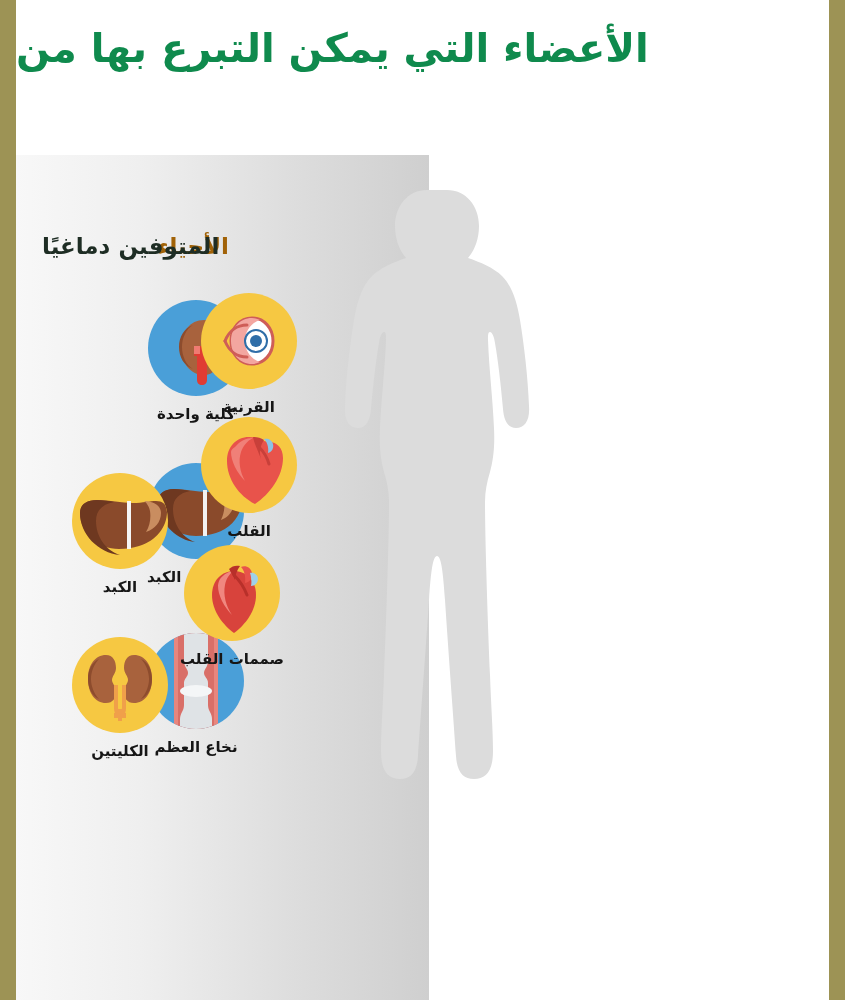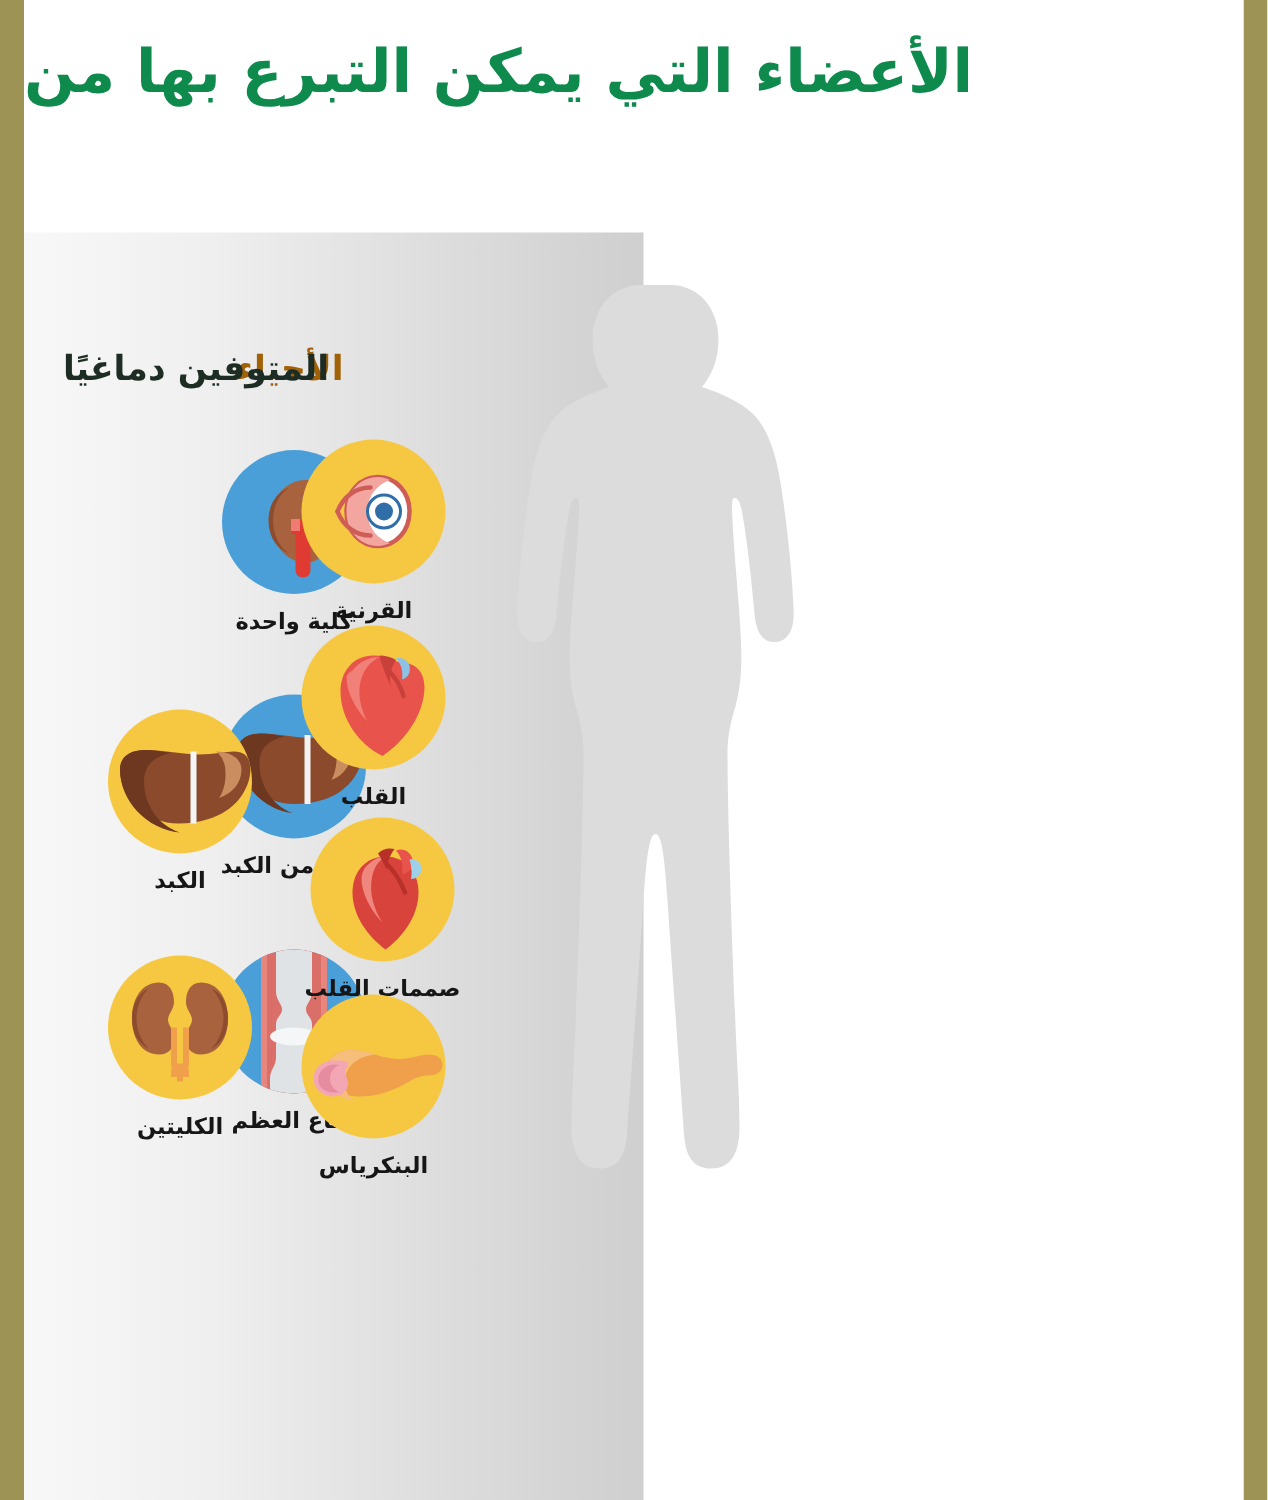--- a/index.html
+++ b/index.html
@@ -194,45 +194,34 @@
           <path fill="#e8534b" d="M26 44c0-14 9-24 22-24 10 0 15 5 20 5 8 0 14 6 14 16 0 18-13 36-28 46-16-8-28-25-28-43z"></path>
           <path fill="#f08078" d="M34 30c5-6 11-9 18-9-6 3-10 8-12 14-3 9-1 20 4 29-8-8-14-20-14-29 0-2 2-4 4-5z"></path>
           <path fill="#c8403a" d="M52 20c4 0 8 1 11 3-4 6-5 13-3 19-3-8-7-16-8-22z"></path>
           <path fill="#8cc2e5" d="M63 22c4-1 8 1 9 5 1 4-1 8-5 9 1-6-1-11-4-14z"></path>
           <path d="M58 30c4 4 8 10 10 17" stroke="#c8403a" stroke-width="3" fill="none" stroke-linecap="round"></path>
         </svg>
       </div>
       <div class="cap">القلب</div>
     </div>
 
-    <div class="organ" style="left:179px; top:545px;text-align:center;">
+    <div class="organ" style="left:156px; top:545px;text-align:center;">
       <div class="disc yellow">
         <svg width="96" height="96" viewBox="0 0 96 96">
           <path fill="#d8433c" d="M28 50c0-15 10-24 22-24 12 0 22 9 22 24 0 16-11 30-22 38-11-8-22-22-22-38z"></path>
           <path fill="#f0877f" d="M36 34c4-5 9-8 14-8-5 3-8 8-9 14-2 10 1 21 7 30-8-8-14-20-14-29 0-3 1-5 2-7z"></path>
           <path fill="#b8302a" d="M45 24c3-3 7-4 11-3-3 4-5 9-5 14-2-4-4-8-6-11z"></path>
           <path fill="#e8534b" d="M57 22c5-2 10 1 11 6 1 5-2 9-7 10 1-7-1-13-4-16z"></path>
           <path fill="#9fd0ea" d="M66 28c4-1 8 2 8 6s-3 7-7 7c1-5 0-10-1-13z"></path>
           <path d="M50 30c5 5 10 12 13 20" stroke="#b8302a" stroke-width="3" fill="none" stroke-linecap="round"></path>
         </svg>
       </div>
       <div class="cap">صممات القلب</div>
     </div>
 
-    <div class="organ" style="left:173px; top:663px;">
-      <div class="disc yellow">
-        <svg width="96" height="96" viewBox="0 0 96 96">
-          <path fill="#f0a04a" d="M16 52c0-9 7-15 17-15 12 0 20 6 32 6 8 0 14-3 20-3 6 0 9 3 9 7 0 5-4 7-10 7-8 0-14 6-22 9-7 3-14 5-23 5-14 0-23-6-23-16z"></path>
-          <path fill="#f6be7b" d="M33 37c6 0 11 1 16 3-9 1-16 5-19 12-3 7-1 14 5 19-11-2-19-9-19-18 0-10 7-16 17-16z"></path>
-          <path fill="#f3a7b5" d="M21 44c-7 0-13 5-13 12s6 12 13 12c6 0 10-4 10-9 0-3-2-5-2-7 0-3 2-4 2-6 0-2-4-2-10-2z"></path>
-          <path fill="#e68ca0" d="M14 50c3-3 7-4 11-3-4 2-6 5-6 9s2 7 6 9c-5 1-9 0-12-3-3-4-2-9 1-12z"></path>
-        </svg>
-      </div>
-      <div class="cap">البنكرياس</div>
-    </div>
 
 
     <div class="organ" style="left:44px; top:473px;">
       <div class="disc yellow">
         <svg width="96" height="96" viewBox="0 0 96 96">
           <path fill="#8a4a2b" d="M8 40c0-8 6-13 17-13 13 0 24 3 36 3 10 0 17-2 23-2 7 0 11 4 11 11 0 15-11 29-28 34-6 2-13 3-20 3-21 0-39-16-39-36z"></path>
           <path fill="#6e3820" d="M8 40c0-8 6-13 17-13 6 0 12 1 17 2-11 2-18 8-18 19 0 15 9 29 24 34-22-2-40-21-40-42z"></path>
           <path fill="#c98d60" d="M72 28c10 0 17 5 17 12 0 9-6 16-15 19 4-6 5-14 4-21-1-5-4-9-6-10z"></path>
           <rect x="55" y="28" width="4" height="48" fill="#f5f5f5"></rect>
         </svg>

